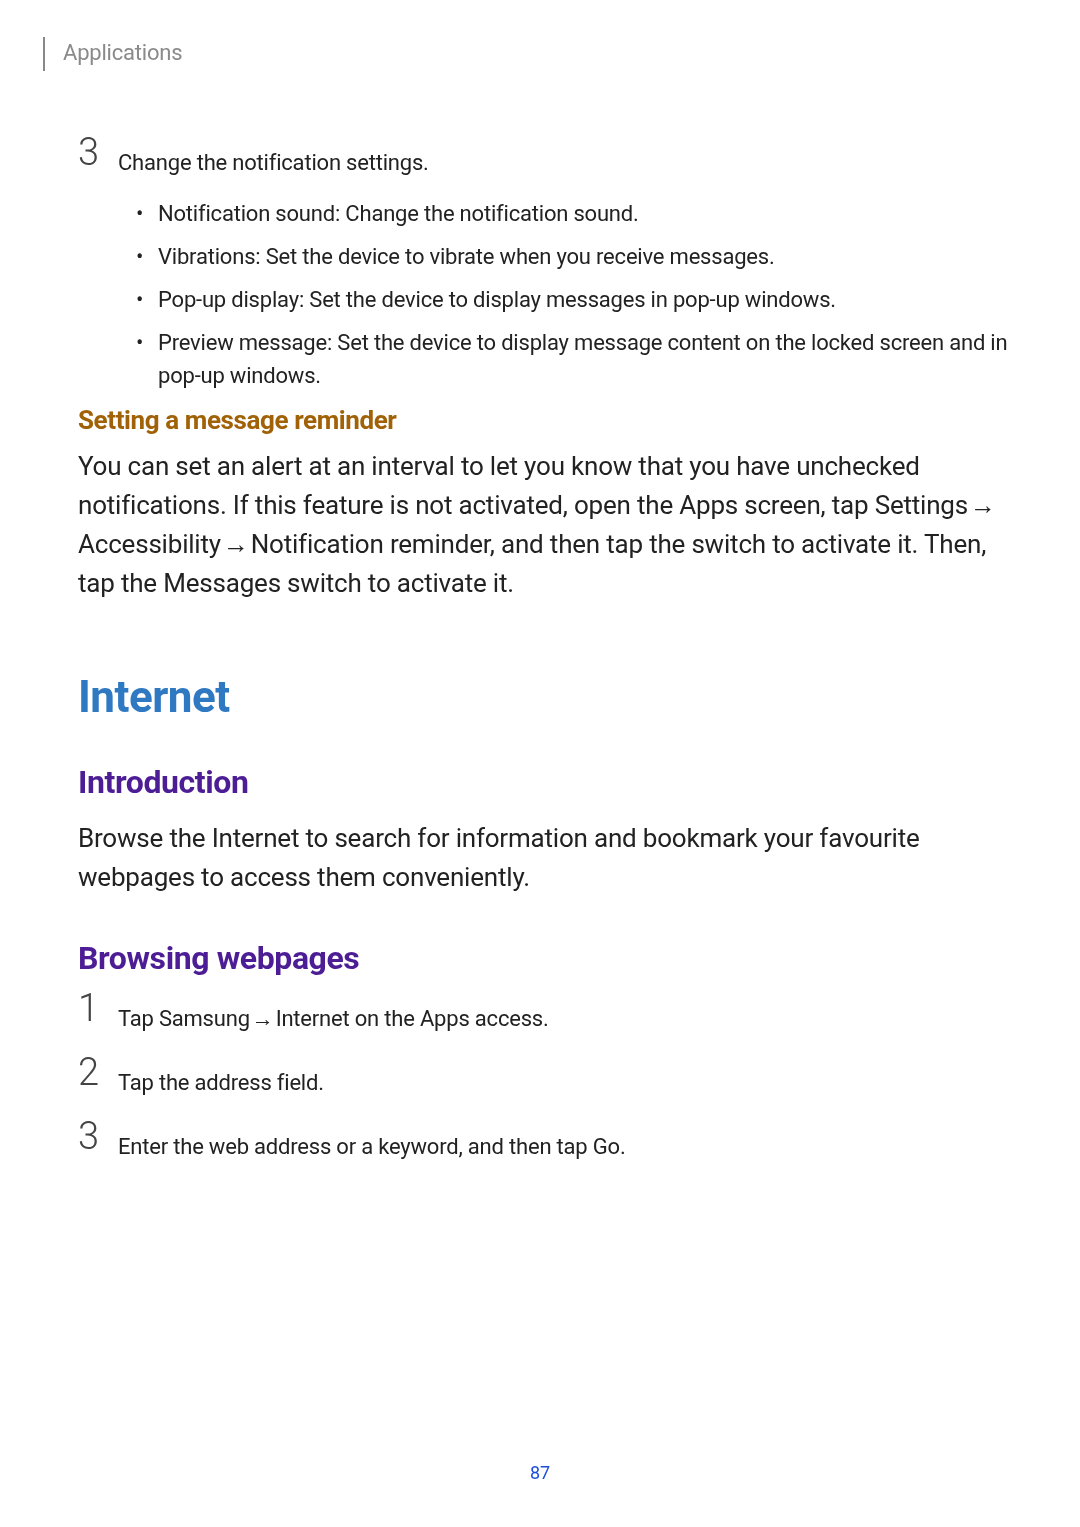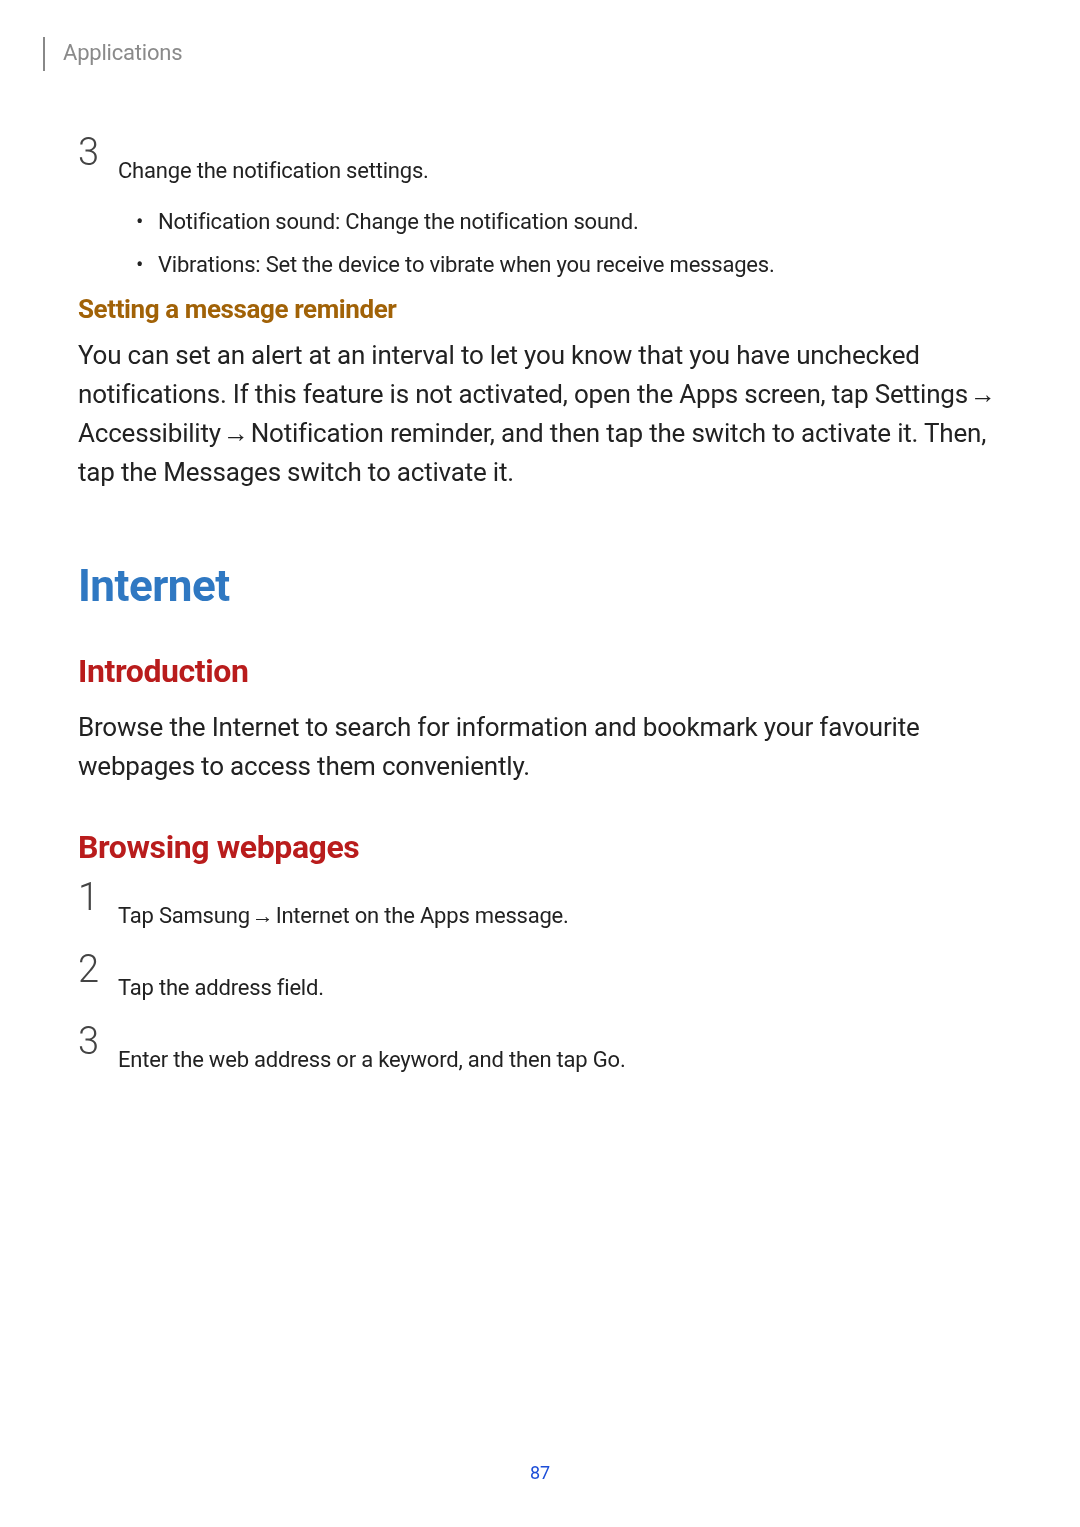--- a/index.html
+++ b/index.html
@@ -47,21 +47,21 @@
     width: 40px;
     flex: 0 0 40px;
     line-height: 1;
     margin-top: -6px;
     letter-spacing: -1px;
   }
   .step-body {
     font-size: 22px;
     line-height: 1.45;
     letter-spacing: -0.2px;
-    margin-top: 16px;
+    margin-top: 8px;
   }
   ul.bullets {
     list-style: none;
     padding: 0;
     margin: 18px 0 0 52px;
   }
   ul.bullets li {
     position: relative;
     padding-left: 28px;
     font-size: 22px;
@@ -92,21 +92,21 @@
     margin: 0 0 10px 0;
   }
   h1.major {
     color: #2f78c2;
     font-size: 44px;
     font-weight: 700;
     margin: 68px 0 40px 0;
     letter-spacing: -0.5px;
   }
   h2.section {
-    color: #b91c1c;
+    color: #4c1d95;
     font-size: 32px;
     font-weight: 700;
     margin: 28px 0 18px 0;
     letter-spacing: -0.4px;
   }
   .arrow {
     display: inline-block;
     padding: 0 2px;
   }
   .steps-block .step { margin-bottom: 24px; }
@@ -135,40 +135,46 @@
     <div class="step-body">Change the notification settings.</div>
   </div>
 
   <ul class="bullets">
     <li>
       <span class="bold">Notification sound</span><span>: Change the notification sound.</span>
     </li>
     <li>
       <span class="bold">Vibrations</span><span>: Set the device to vibrate when you receive messages.</span>
     </li>
+    <li>
+      <span class="bold">Pop-up display</span><span>: Set the device to display messages in pop-up windows.</span>
+    </li>
+    <li>
+      <span class="bold">Preview message</span><span>: Set the device to display message content on the locked screen and in pop-up windows.</span>
+    </li>
   </ul>
 
   <h3 class="subhead">Setting a message reminder</h3>
 
   <p class="para">
     <span>You can set an alert at an interval to let you know that you have unchecked notifications. If this feature is not activated, open the Apps screen, tap </span><span class="bold">Settings</span><span class="arrow"> → </span><span class="bold">Accessibility</span><span class="arrow"> → </span><span class="bold">Notification reminder</span><span>, and then tap the switch to activate it. Then, tap the </span><span class="bold">Messages</span><span> switch to activate it.</span>
   </p>
 
   <h1 class="major">Internet</h1>
 
   <h2 class="section">Introduction</h2>
   <p class="para">Browse the Internet to search for information and bookmark your favourite webpages to access them conveniently.</p>
 
   <h2 class="section" style="margin-top:42px;">Browsing webpages</h2>
 
   <div class="steps-block">
     <div class="step">
       <div class="step-num">1</div>
       <div class="step-body">
-        <span>Tap </span><span class="bold">Samsung</span><span class="arrow"> → </span><span class="bold">Internet</span><span> on the Apps message.</span>
+        <span>Tap </span><span class="bold">Samsung</span><span class="arrow"> → </span><span class="bold">Internet</span><span> on the Apps access.</span>
       </div>
     </div>
     <div class="step">
       <div class="step-num">2</div>
       <div class="step-body">Tap the address field.</div>
     </div>
     <div class="step">
       <div class="step-num">3</div>
       <div class="step-body">
         <span>Enter the web address or a keyword, and then tap </span><span class="bold">Go</span><span>.</span>

